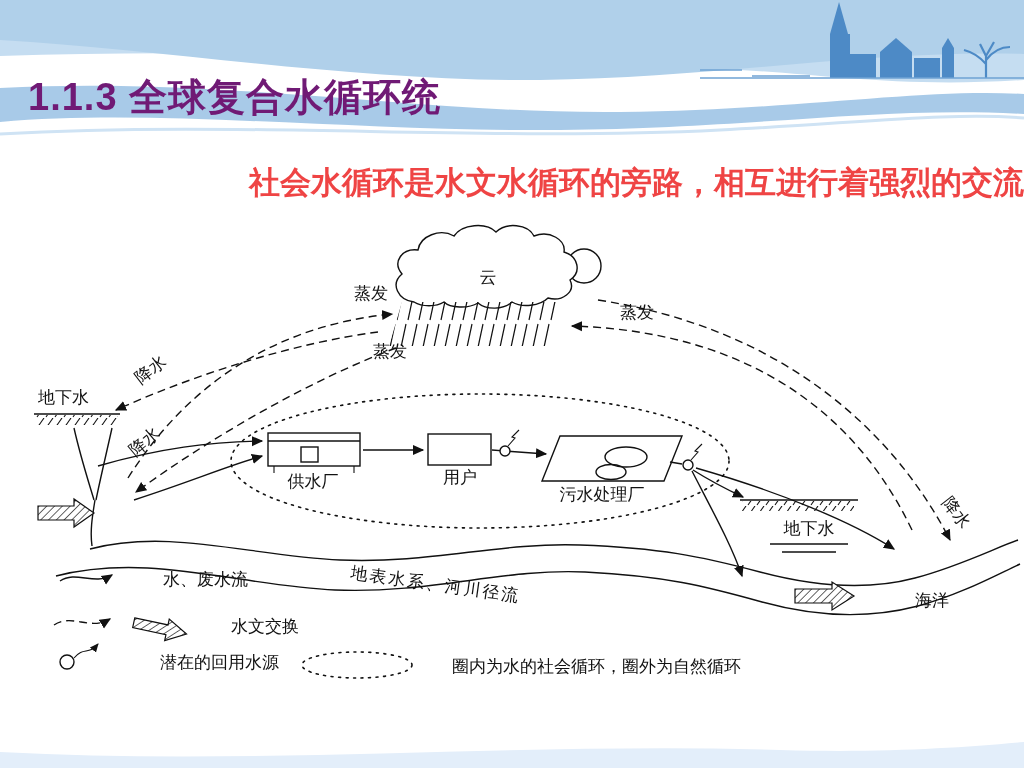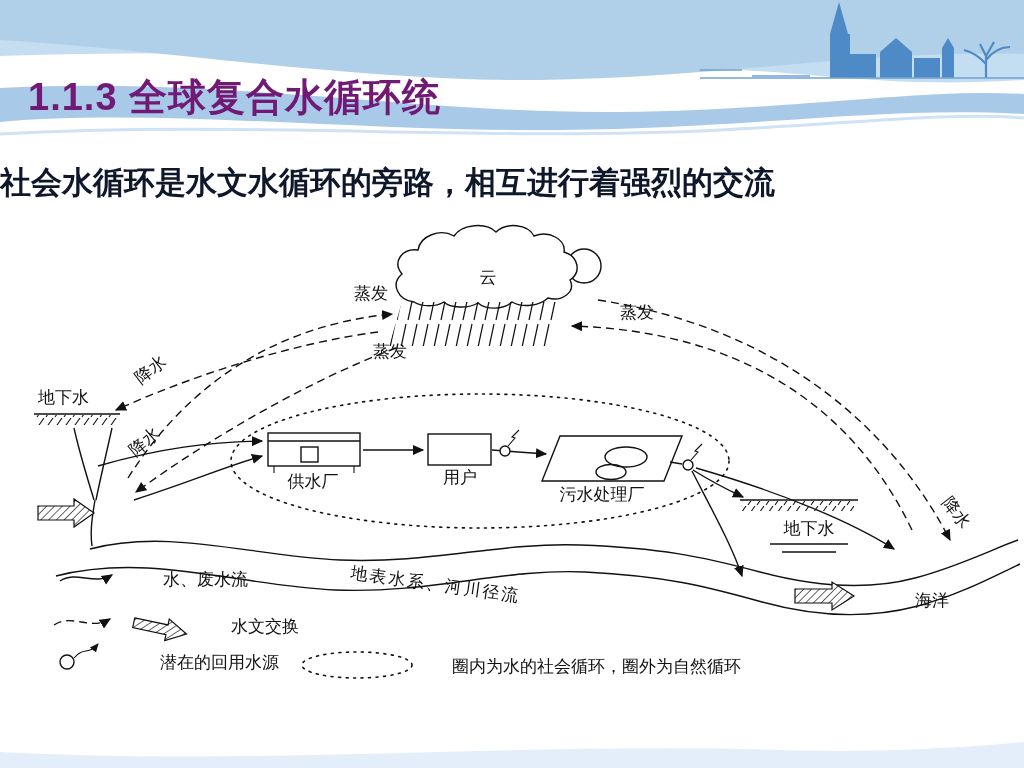--- a/index.html
+++ b/index.html
@@ -4,22 +4,22 @@
 <style>
   html,body{margin:0;padding:0;background:#888;}
   .slide{position:relative;width:1024px;height:768px;background:#fff;overflow:hidden;
          font-family:"Liberation Sans",sans-serif;}
   .slide svg{display:block;}
   .header-art{position:absolute;top:0;left:0;width:1024px;height:160px;}
   .footer-art{position:absolute;bottom:0;left:0;width:1024px;height:30px;}
   .diagram{position:absolute;top:0;left:0;width:1024px;height:768px;}
   .title{position:absolute;top:56px;left:28px;font-size:38px;font-weight:bold;
          color:#701a75;letter-spacing:1px;margin-top:16px;}
-  .subtitle{position:absolute;top:162px;left:0;width:100%;text-align:left;
-            font-size:31px;font-weight:bold;color:#0f172a;
+  .subtitle{position:absolute;top:162px;left:0;width:100%;text-align:right;
+            font-size:31px;font-weight:bold;color:#ef4444;
             font-family:"Liberation Serif",serif;}
   .diagram text{fill:#111;font-size:17px;font-family:"Liberation Sans",sans-serif;}
   .ln{fill:none;stroke:#111;stroke-width:1.4px;}
   .shape{fill:#fff;stroke:#111;stroke-width:1.4px;}
   .dsh{stroke-dasharray:8 5;}
   .dot{stroke-dasharray:2 5.5;stroke-linecap:round;stroke-width:1.6px;}
   .thin{stroke-width:1.1px;}
 </style>
 </head>
 <body>

